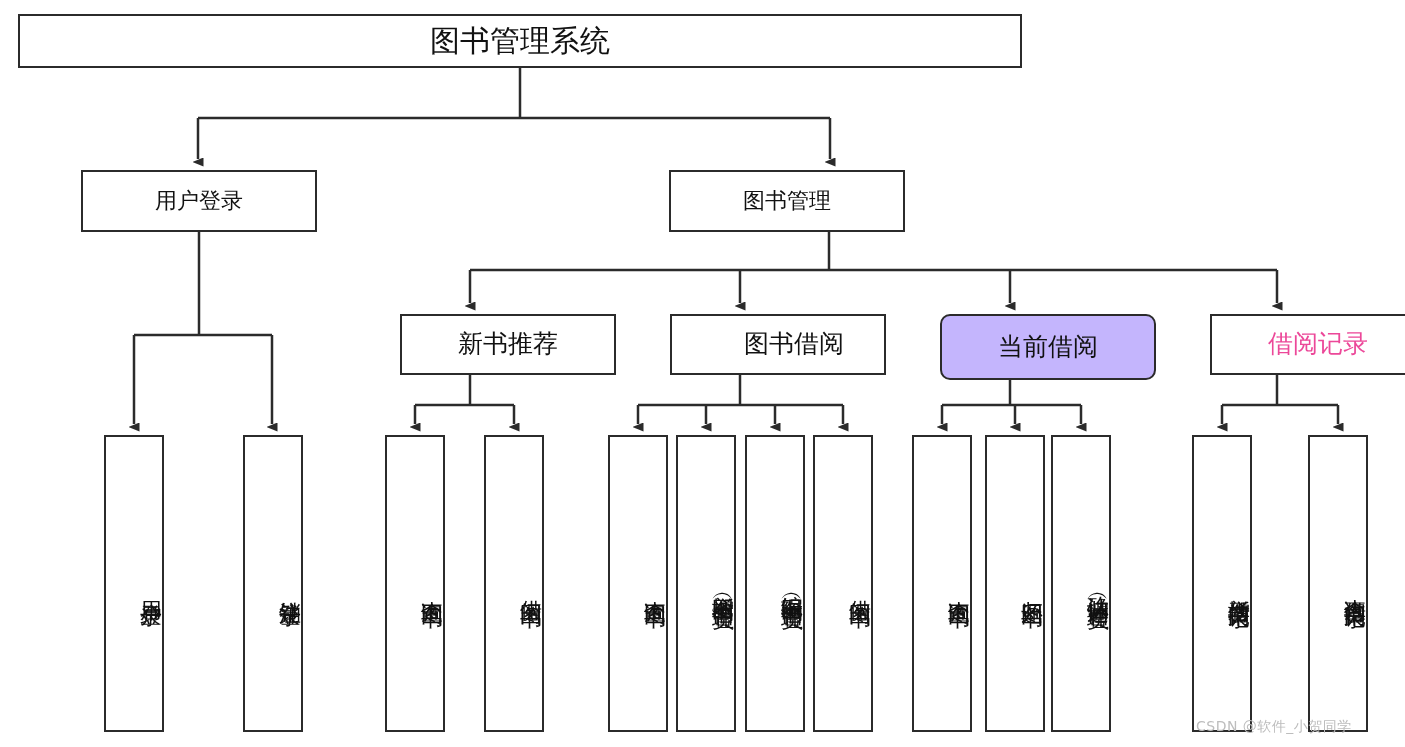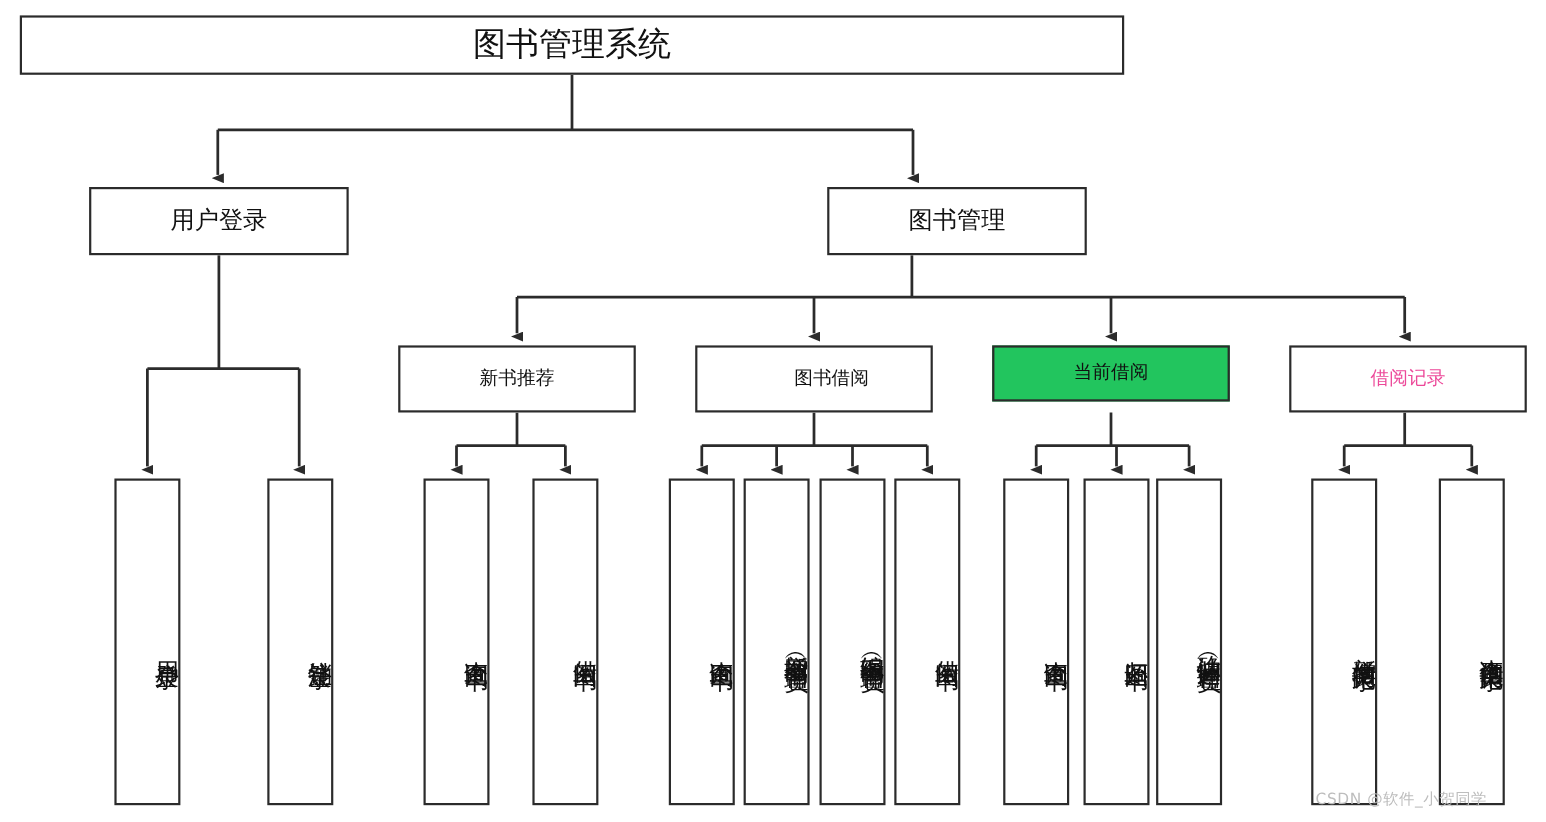--- a/index.html
+++ b/index.html
@@ -27,21 +27,21 @@
     background:#ffffff;
     display:flex;
     align-items:center;
     justify-content:center;
     text-align:center;
     color:#111111;
     line-height:1.15;
   }
   .node.lvl0{ font-size:30px; }
   .node.lvl1{ font-size:22px; }
-  .node.lvl2{ font-size:17px; }
+  .node.lvl2{ font-size:25px;margin-left:38px; }
   .node.leaf{
     writing-mode:vertical-rl;
     text-orientation:upright;
     font-size:22px;
     letter-spacing:2px;
     align-items:flex-start;
     justify-content:center;
     padding-top:6px;
     line-height:1.0;
   }
@@ -104,25 +104,25 @@
       <path d="M1277,375 L1277,405"></path>
       <path d="M1222,405 L1338,405"></path>
       <path d="M1222,405 L1222,424" marker-end="url(#arrow)"></path>
       <path d="M1338,405 L1338,424" marker-end="url(#arrow)"></path>
     </g>
   </svg>
 
   <div class="node lvl0" style="left: 18px; top: 14px; width: 1004px; height: 54px; border-color: rgb(43, 43, 43); background: rgb(255, 255, 255); color: rgb(17, 17, 17);">图书管理系统</div>
 
   <div class="node lvl1" style="left: 81px; top: 170px; width: 236px; height: 62px; border-color: rgb(43, 43, 43); background: rgb(255, 255, 255); color: rgb(17, 17, 17);">用户登录</div>
-  <div class="node lvl1" style="left: 752px; top: 170px; width: 236px; height: 62px; border-color: rgb(43, 43, 43); background: rgb(255, 255, 255); color: rgb(17, 17, 17);">图书管理</div>
+  <div class="node lvl1" style="left: 669px; top: 170px; width: 236px; height: 62px; border-color: rgb(43, 43, 43); background: rgb(255, 255, 255); color: rgb(17, 17, 17);">图书管理</div>
 
   <div class="node lvl2" style="left: 362px; top: 314px; width: 216px; height: 61px; border-color: rgb(43, 43, 43); background: rgb(255, 255, 255); color: rgb(17, 17, 17);">新书推荐</div>
   <div class="node lvl2" style="left: 632px; top: 314px; width: 216px; height: 61px; border-color: rgb(43, 43, 43); background: rgb(255, 255, 255); color: rgb(17, 17, 17); padding-left: 32px;">图书借阅</div>
-  <div class="node lvl2" style="left: 902px; top: 314px; width: 216px; height: 51px; border-color: rgb(43, 43, 43); background: #22c55e; color: rgb(17, 17, 17);">当前借阅</div>
+  <div class="node lvl2" style="left: 902px; top: 314px; width: 216px; height: 66px; border-color: rgb(43, 43, 43); background: #c4b5fd; color: rgb(17, 17, 17); border-radius: 10px;">当前借阅</div>
   <div class="node lvl2" style="left: 1172px; top: 314px; width: 216px; height: 61px; border-color: rgb(43, 43, 43); background: rgb(255, 255, 255); color: #ec4899;">借阅记录</div>
 
   <div class="node leaf" style="left: 104px; top: 435px; width: 60px; height: 297px; border-color: rgb(43, 43, 43); background: rgb(255, 255, 255); color: rgb(17, 17, 17);">用户登录</div>
   <div class="node leaf" style="left: 243px; top: 435px; width: 60px; height: 297px; border-color: rgb(43, 43, 43); background: rgb(255, 255, 255); color: rgb(17, 17, 17);">注销登录</div>
   <div class="node leaf" style="left: 385px; top: 435px; width: 60px; height: 297px; border-color: rgb(43, 43, 43); background: rgb(255, 255, 255); color: rgb(17, 17, 17);">查询图书</div>
   <div class="node leaf" style="left: 484px; top: 435px; width: 60px; height: 297px; border-color: rgb(43, 43, 43); background: rgb(255, 255, 255); color: rgb(17, 17, 17);">借阅图书</div>
   <div class="node leaf" style="left: 608px; top: 435px; width: 60px; height: 297px; border-color: rgb(43, 43, 43); background: rgb(255, 255, 255); color: rgb(17, 17, 17);">查询图书</div>
   <div class="node leaf" style="left: 676px; top: 435px; width: 60px; height: 297px; border-color: rgb(43, 43, 43); background: rgb(255, 255, 255); color: rgb(17, 17, 17);">新增图书（管理员）</div>
   <div class="node leaf" style="left: 745px; top: 435px; width: 60px; height: 297px; border-color: rgb(43, 43, 43); background: rgb(255, 255, 255); color: rgb(17, 17, 17);">编辑图书（管理员）</div>
   <div class="node leaf" style="left: 813px; top: 435px; width: 60px; height: 297px; border-color: rgb(43, 43, 43); background: rgb(255, 255, 255); color: rgb(17, 17, 17);">借阅图书</div>

